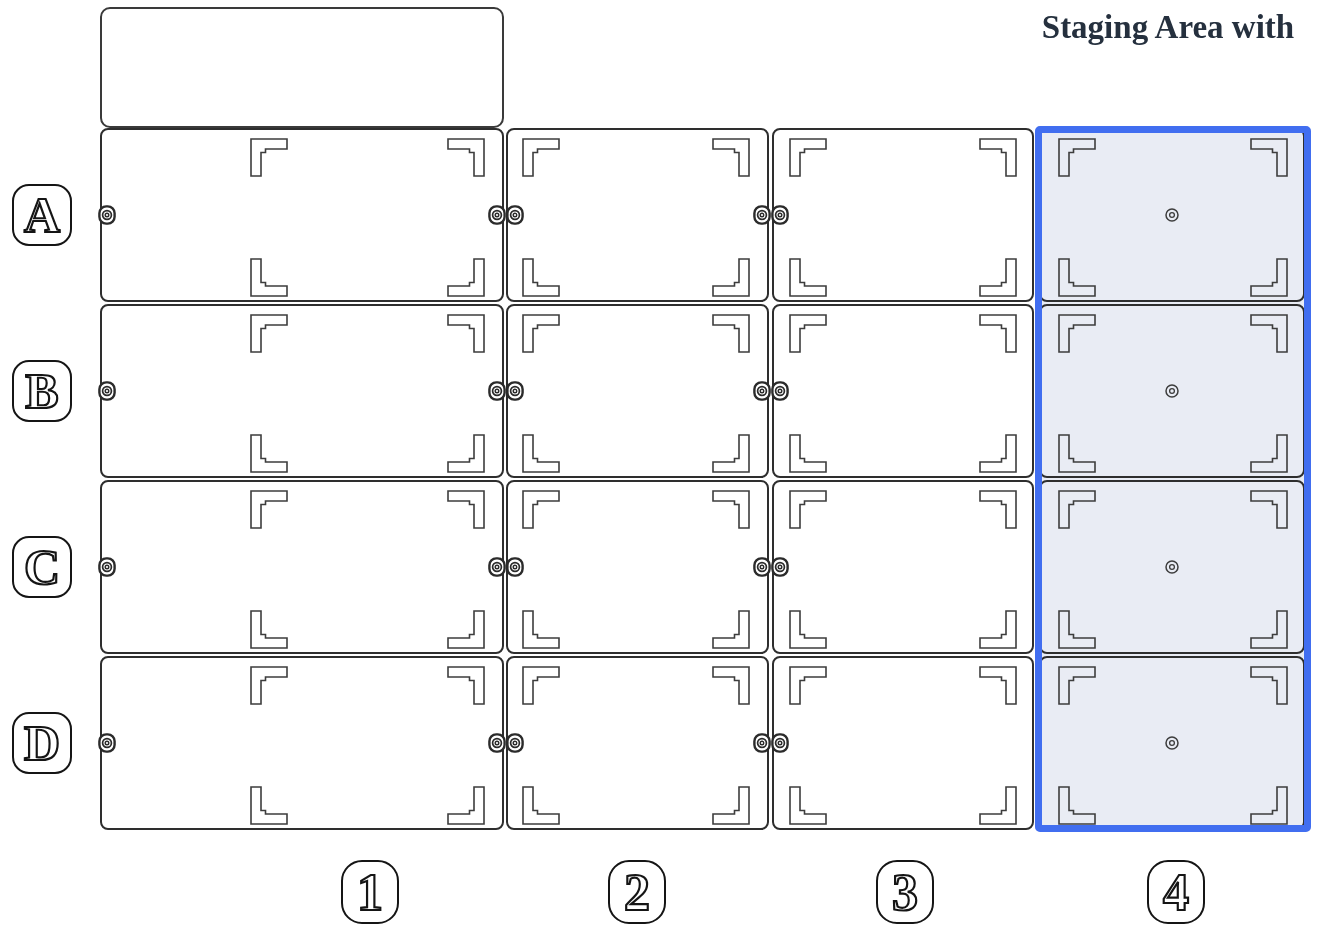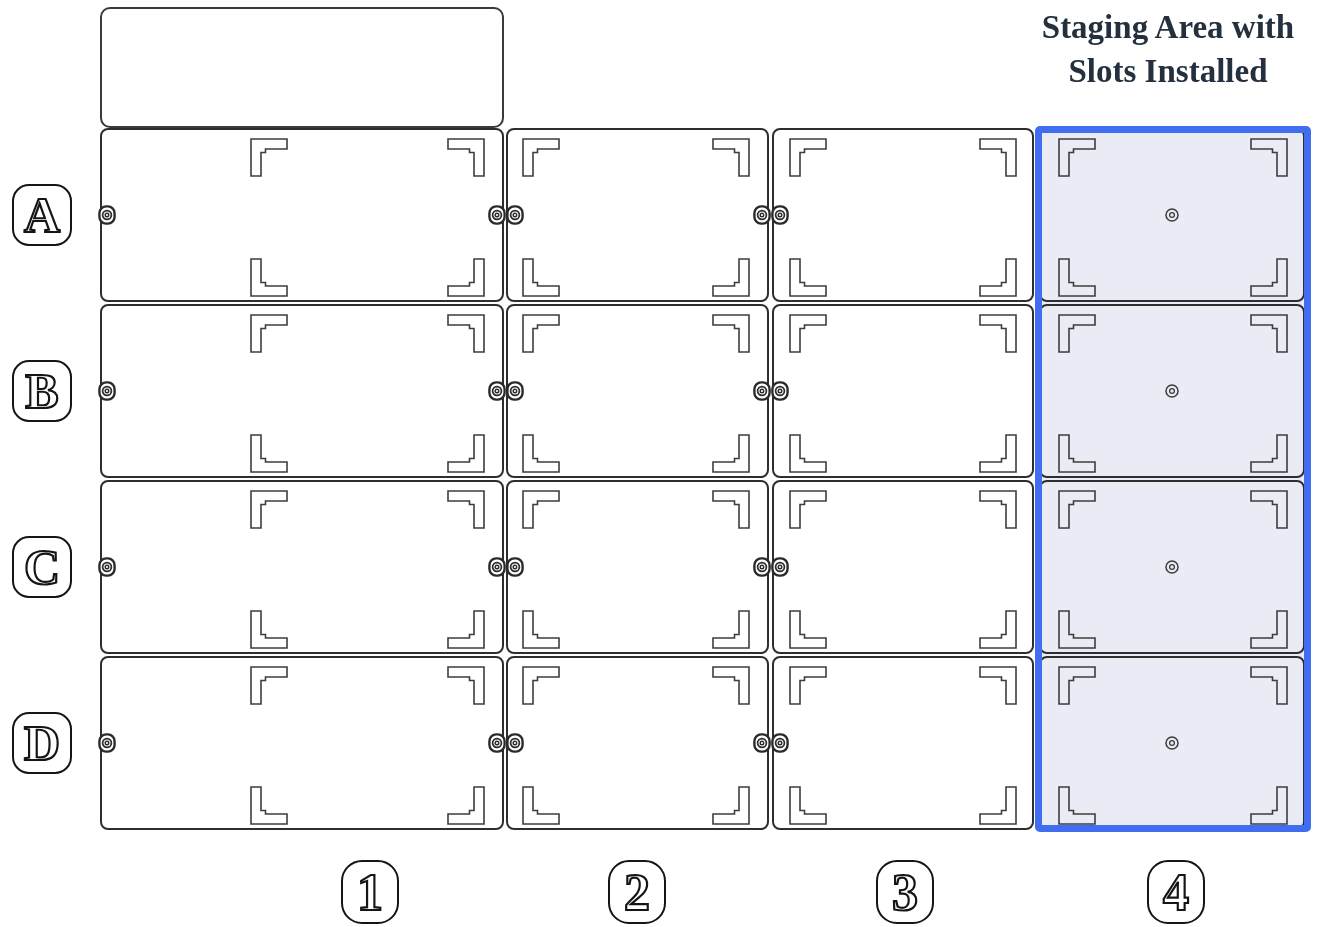--- a/index.html
+++ b/index.html
@@ -396,21 +396,20 @@
           <rect x="1.4" y="1.4" width="15.2" height="17.2" rx="6.8" ry="6.8"></rect>
           <circle class="co" cx="9" cy="10" r="4.4"></circle>
           <circle class="ci" cx="9" cy="10" r="1.8"></circle>
         </svg></div>
     </div>
 
   <div class="staging-border"></div>
 
   <div class="title">
     <div>Staging Area with</div>
-    <div>Slots Installed</div>
   </div>
 
   <div class="badge row-badge" style="left:12px;top:184px">
       <span>A</span>
     </div>
   <div class="badge row-badge" style="left:12px;top:360px">
       <span>B</span>
     </div>
   <div class="badge row-badge" style="left:12px;top:536px">
       <span>C</span>

